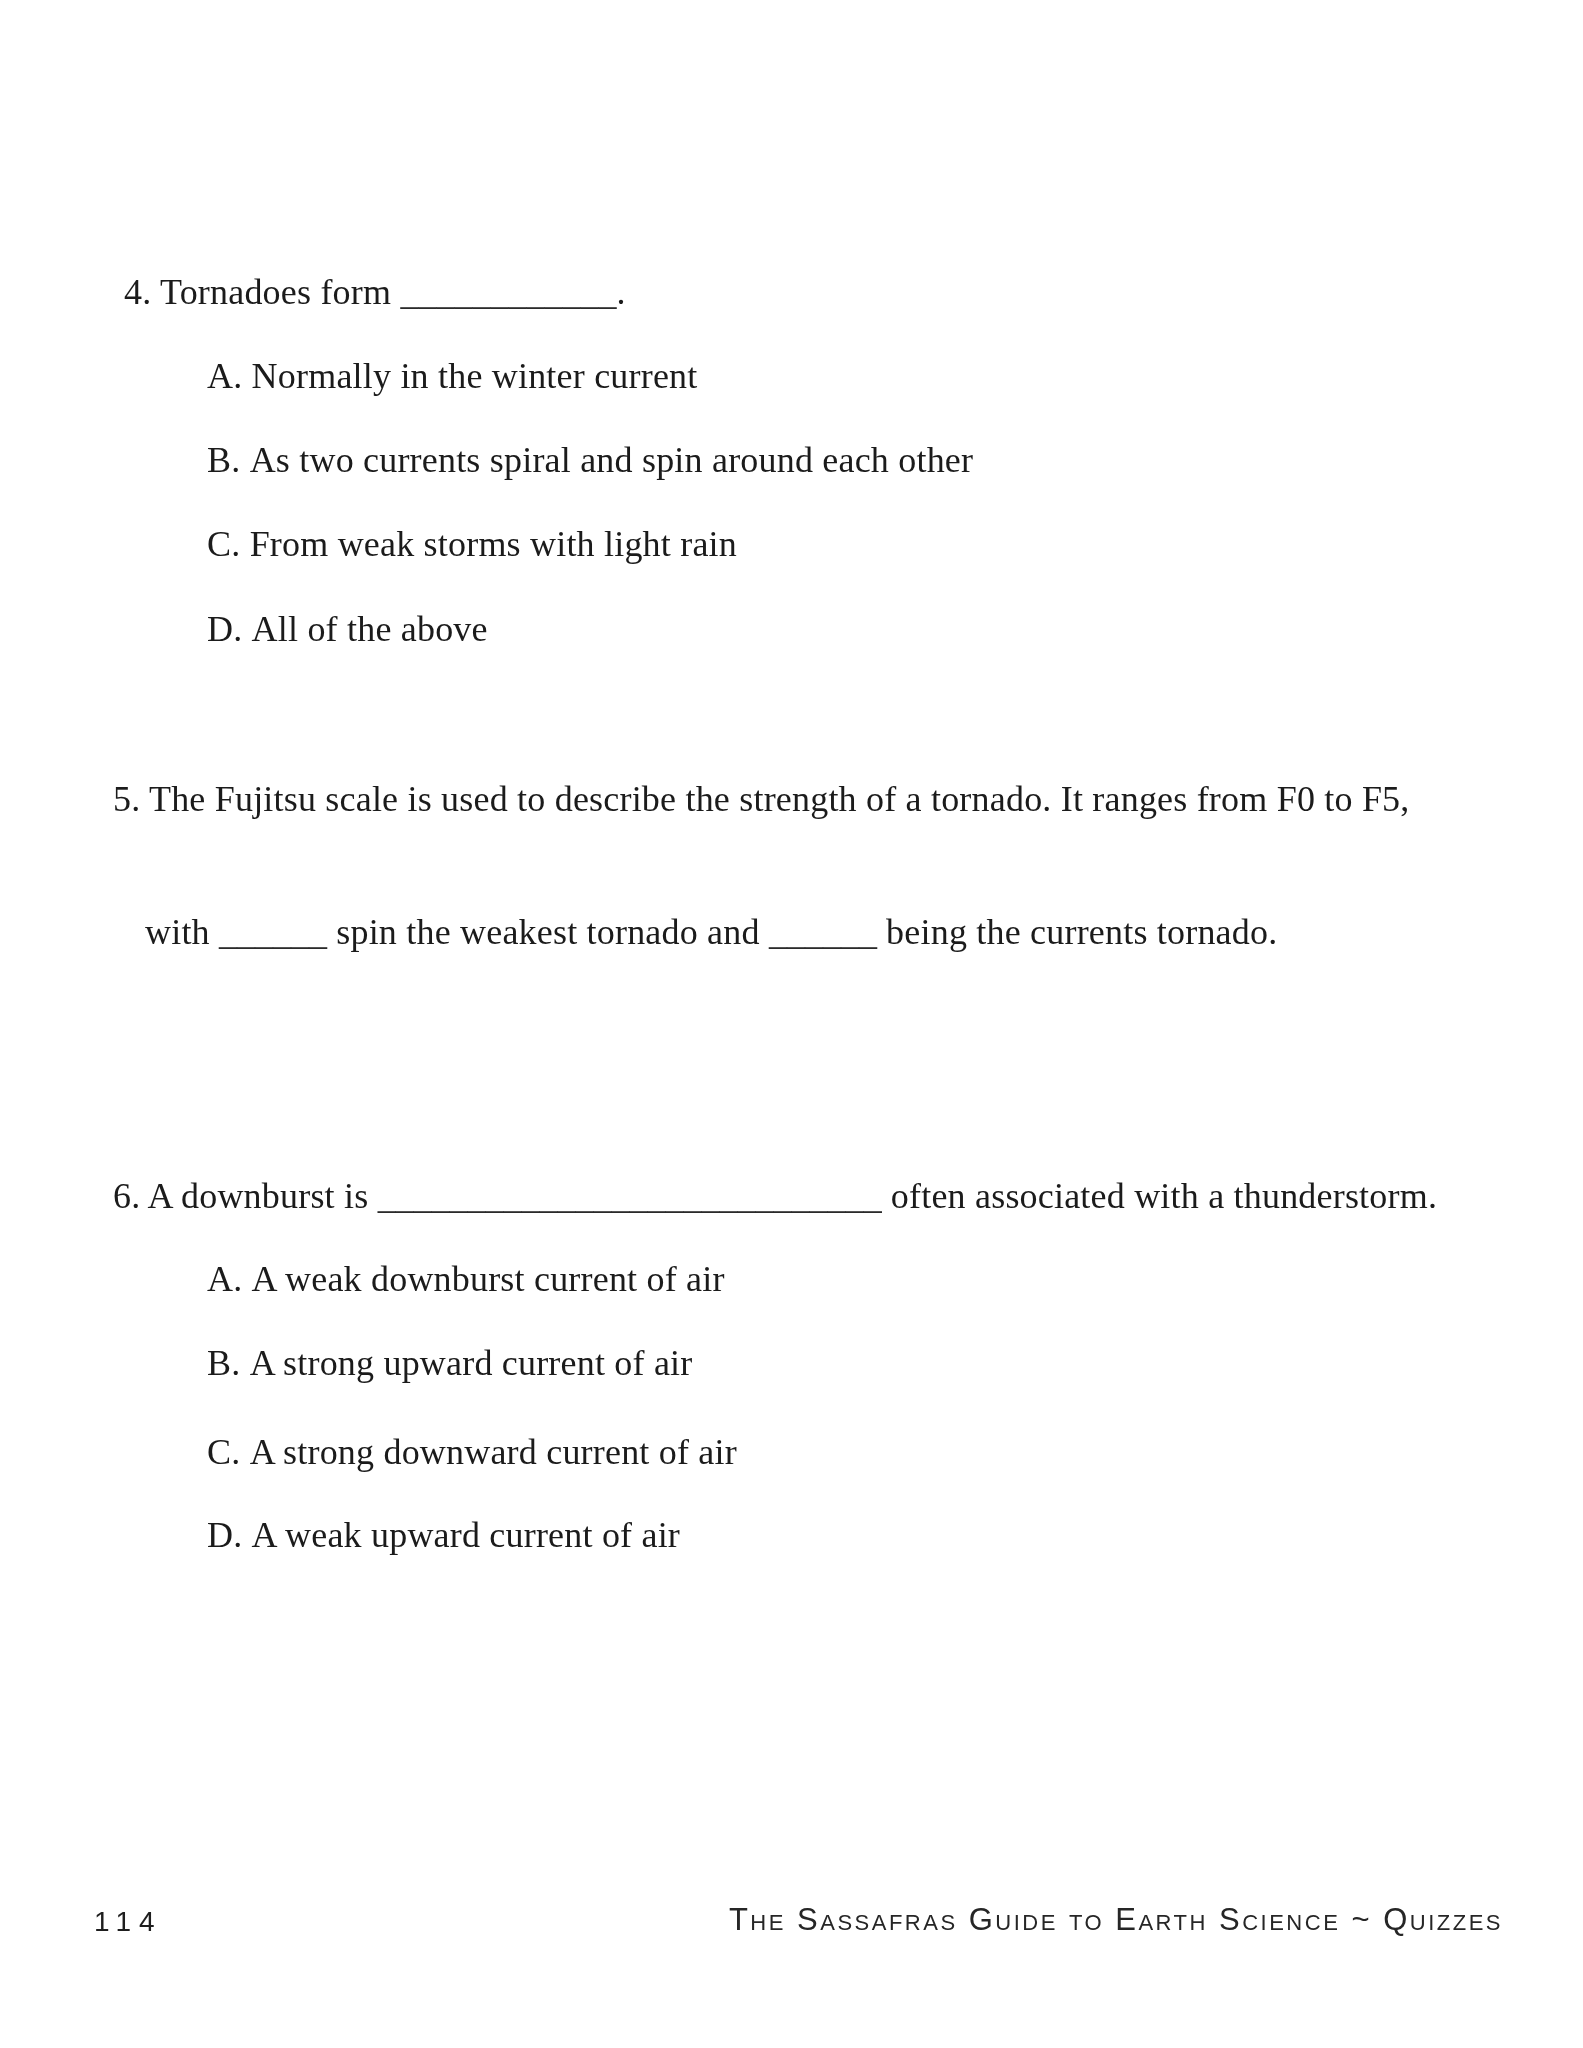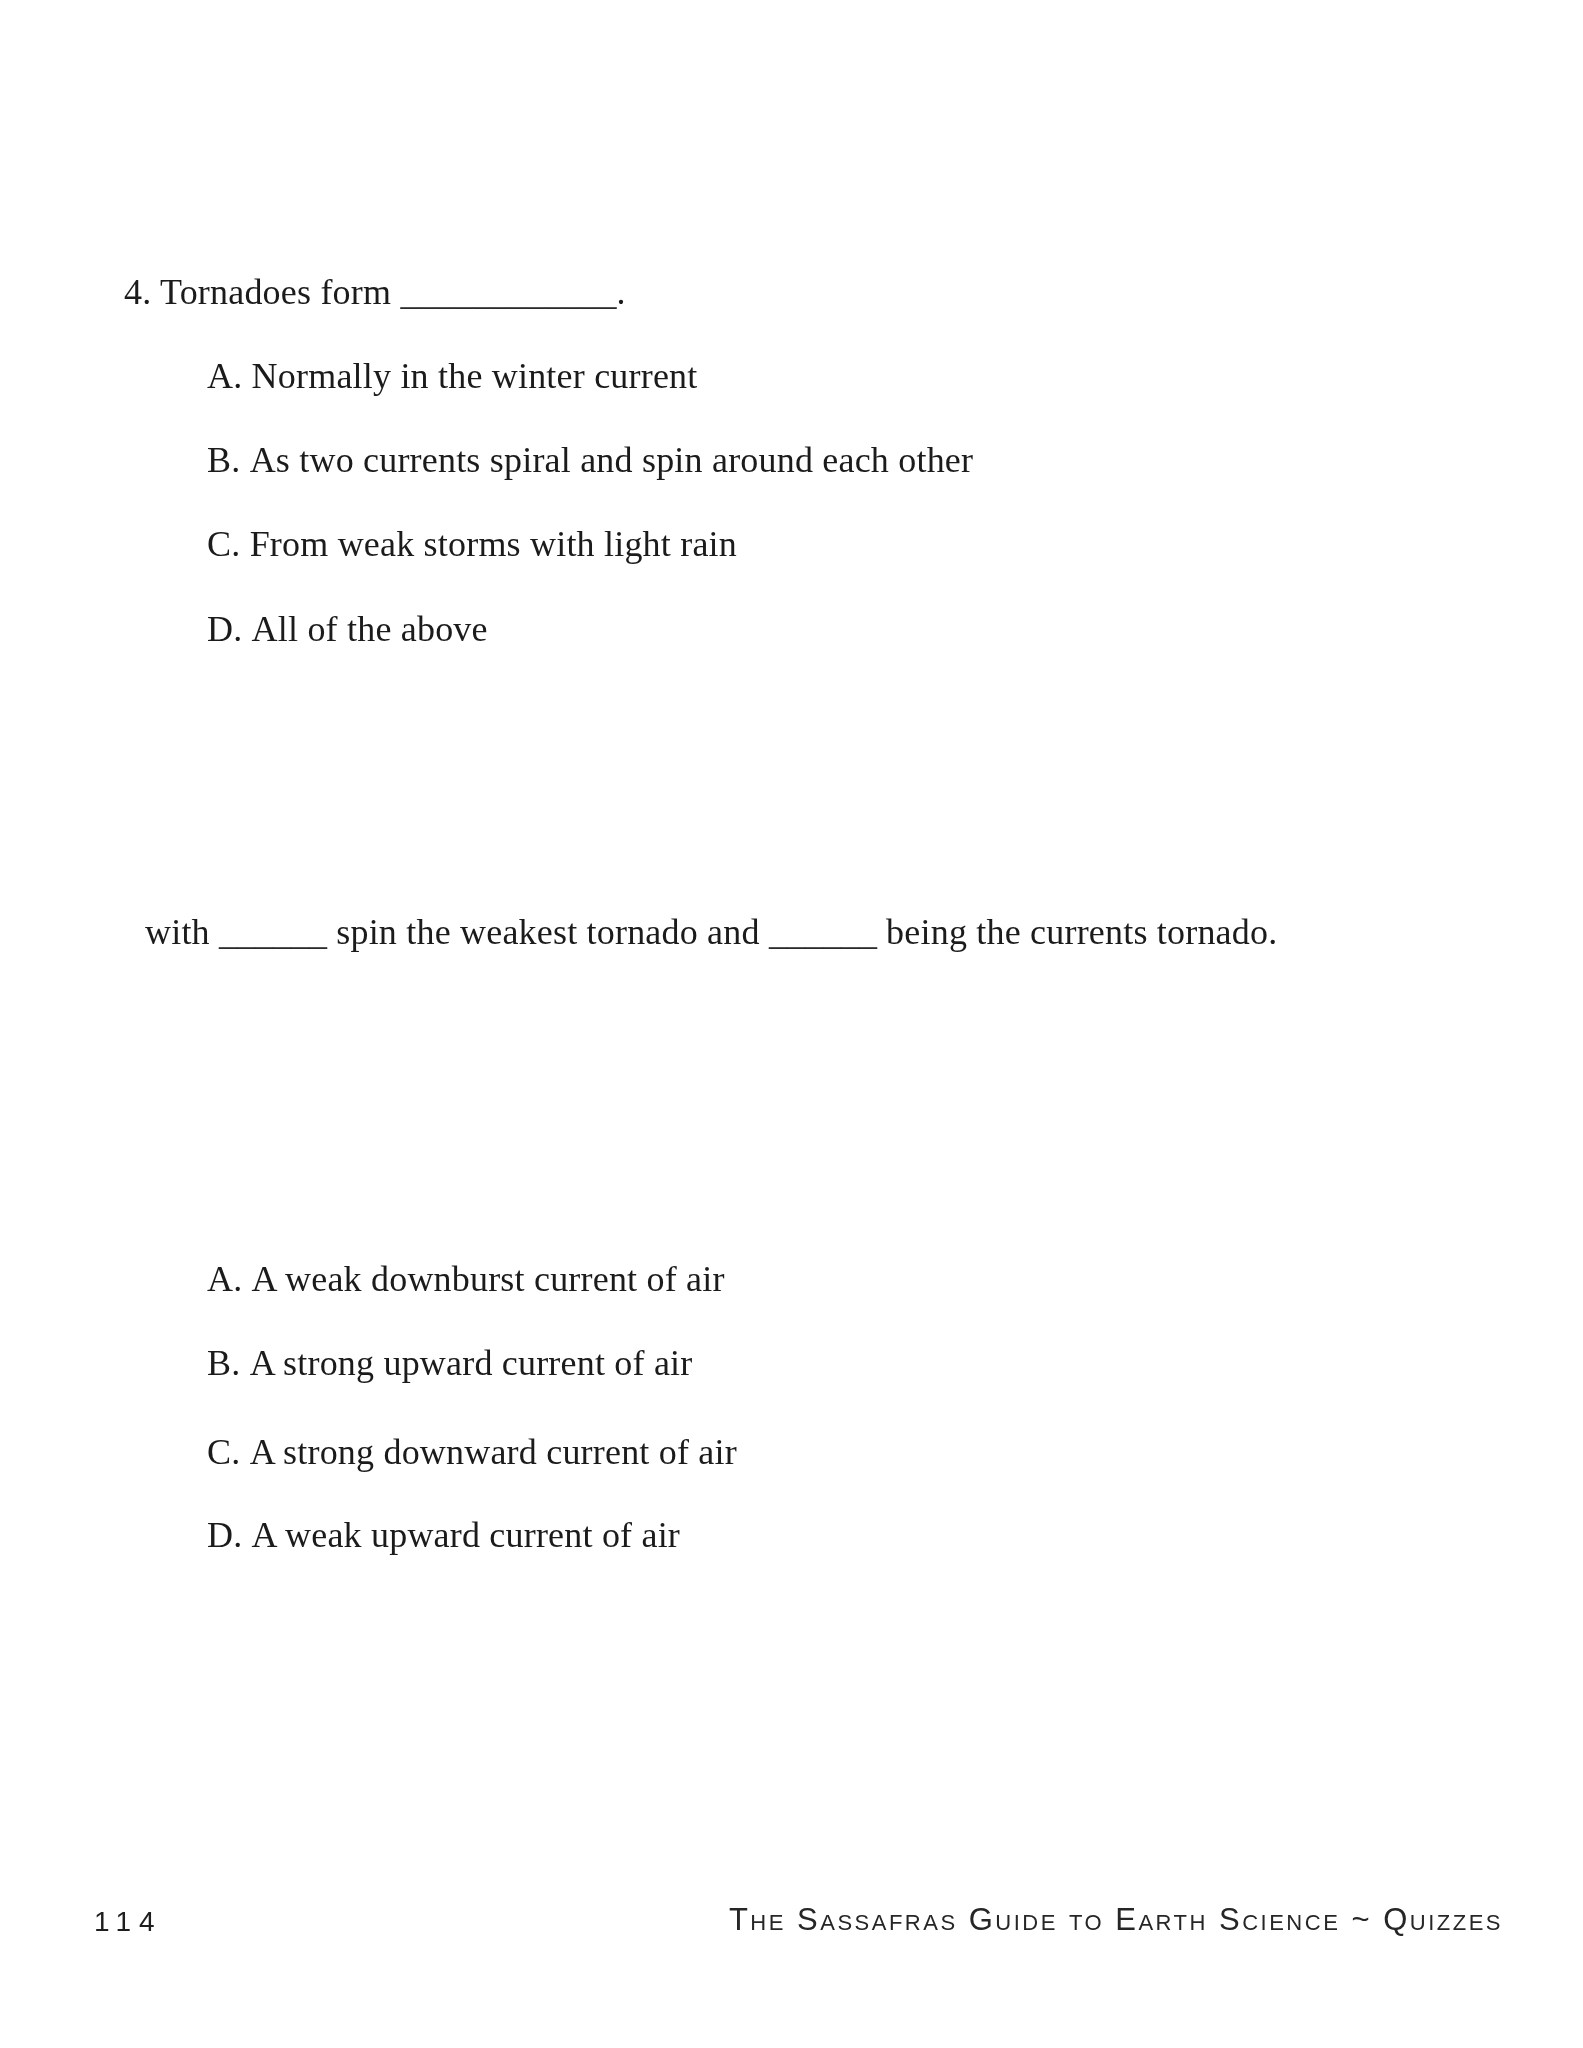--- a/index.html
+++ b/index.html
@@ -76,23 +76,25 @@
   <div class="line option" style="top:442px; left:207px;">
     <span class="letter">B. </span><span class="opt-text">As two currents spiral and spin around each other</span>
   </div>
   <div class="line option" style="top:526px; left:207px;">
     <span class="letter">C. </span><span class="opt-text">From weak storms with light rain</span>
   </div>
   <div class="line option" style="top:611px; left:207px;">
     <span class="letter">D. </span><span class="opt-text">All of the above</span>
   </div>
 
+  <div class="line" style="top:781px; left:113px;"><span>5. The Fujitsu scale is used to describe the strength of a tornado. It ranges from F0 to F5,</span></div>
 
   <div class="line" style="top:914px; left:145px;"><span>with </span><span class="blank">______</span><span> spin the weakest tornado and </span><span class="blank">______</span><span> being the currents tornado.</span></div>
 
+  <div class="line" style="top:1178px; left:113px;"><span>6. A downburst is </span><span class="blank">____________________________</span><span> often associated with a thunderstorm.</span></div>
 
   <div class="line option" style="top:1261px; left:207px;">
     <span class="letter">A. </span><span class="opt-text">A weak downburst current of air</span>
   </div>
   <div class="line option" style="top:1345px; left:207px;">
     <span class="letter">B. </span><span class="opt-text">A strong upward current of air</span>
   </div>
   <div class="line option" style="top:1434px; left:207px;">
     <span class="letter">C. </span><span class="opt-text">A strong downward current of air</span>
   </div>

